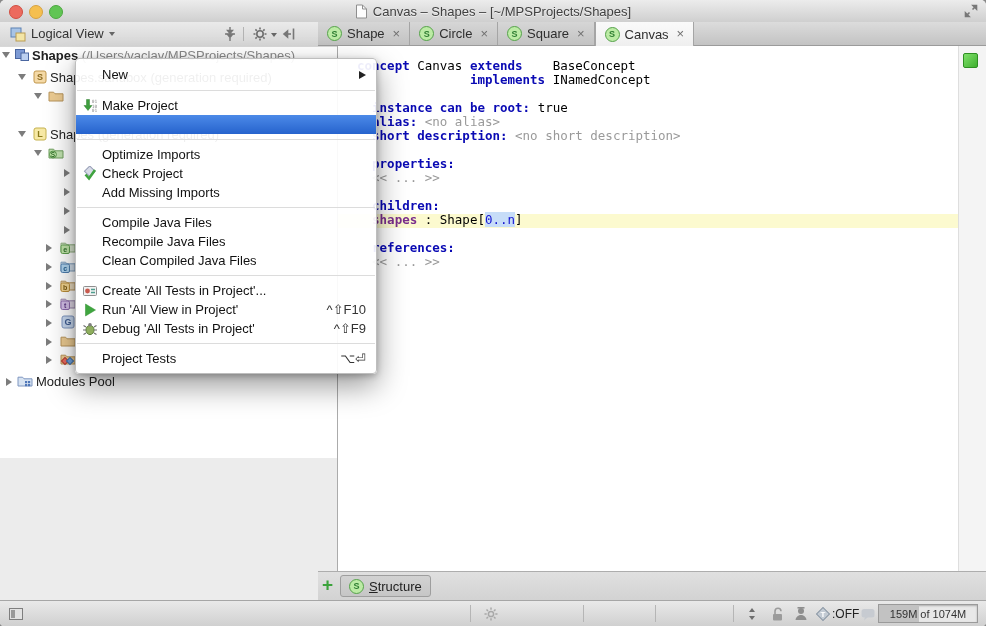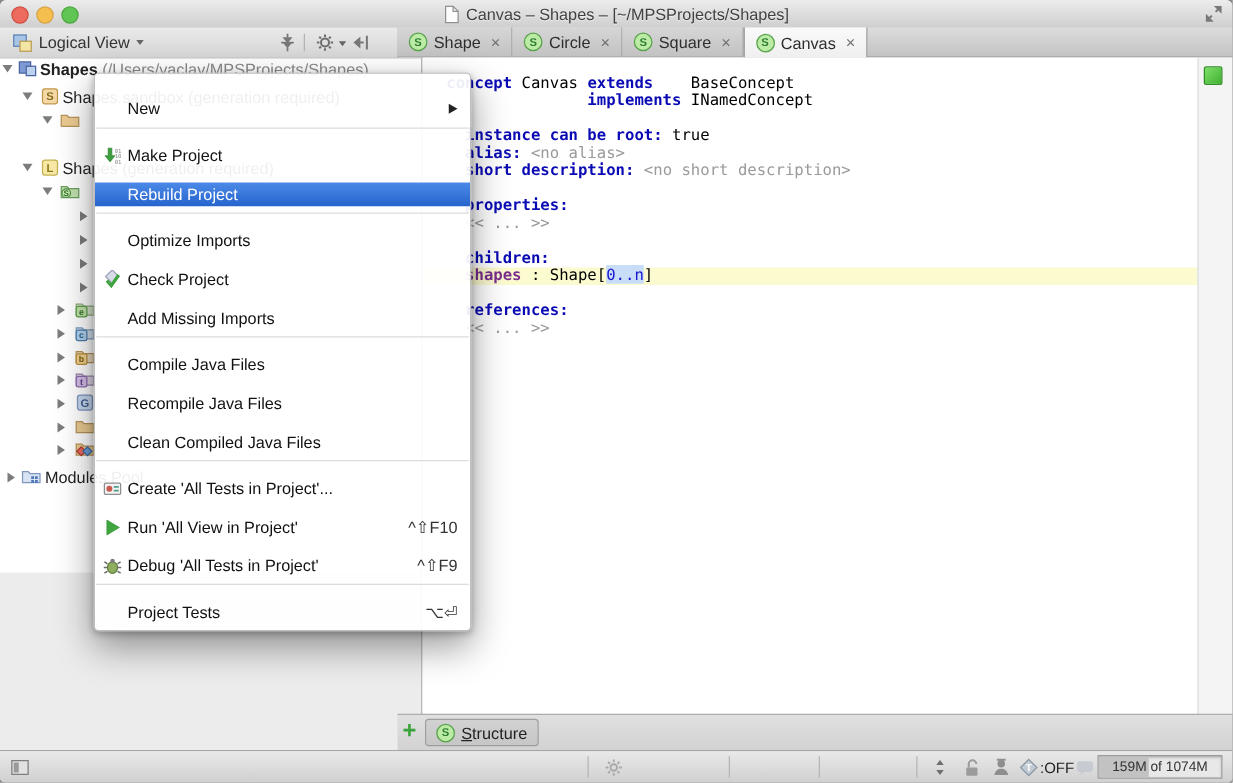--- a/index.html
+++ b/index.html
@@ -71,21 +71,21 @@
   .sbicon{position:absolute;top:5px;width:16px;height:16px;}
   #ts-off{position:absolute;left:832px;top:6px;font-size:12px;font-weight:normal;color:#222;}
   #memory{position:absolute;left:878px;top:3px;width:98px;height:17px;background:#E8E8E8;border:1px solid #9A9A9A;
     box-shadow:inset 0 1px 2px rgba(0,0,0,.25);display:flex;align-items:center;justify-content:center;overflow:hidden;}
   #memory .used{position:absolute;left:0;top:0;height:17px;width:40px;background:#C2C2C2;}
   #memory .mtext{position:relative;font-size:11px;color:#333;}
   
   #context-menu{position:absolute;left:75px;top:58px;width:300px;background:rgba(255,255,255,0.93);
     border:1px solid #BEBEBE;border-radius:4px;box-shadow:0 12px 30px rgba(0,0,0,.4),0 2px 6px rgba(0,0,0,.25);
     padding:5px 0;font-size:13px;color:#111;}
-  .mi{height:19px;display:flex;align-items:center;padding:0 10px 0 6px;position:relative;margin-top:12px;}
+  .mi{height:19px;display:flex;align-items:center;padding:0 10px 0 6px;position:relative;}
   .mi.first{height:21px;}
   .mi .ic{width:18px;height:16px;flex:0 0 18px;margin-right:2px;}
   .mi .ml{flex:1 1 auto;white-space:nowrap;}
   .mi .sc2{color:#333;margin-left:12px;}
   .mi .sub{width:0;height:0;border-top:4.5px solid transparent;border-bottom:4.5px solid transparent;border-left:7px solid #222;}
   .mi.selected{background:linear-gradient(#4C8AE8,#2663CD);color:#FFF;}
   .msep{height:1px;background:#DCDCDC;margin:5px 1px;}
 </style>
 </head>
 <body>
@@ -359,21 +359,20 @@
         <span class="ic"><svg width="16" height="16" viewBox="0 0 16 16">
             <path d="M4.5 1.5v6h-2.5L6 12.5 10 7.5H7.5v-6z" fill="#3E9E3E" stroke="#2E7E2E" stroke-width=".5"></path>
             <text x="12.5" y="5" font-size="4.5" text-anchor="middle" fill="#888" font-family="DejaVu Sans Mono, monospace">01</text>
             <text x="12.5" y="9.5" font-size="4.5" text-anchor="middle" fill="#888" font-family="DejaVu Sans Mono, monospace">10</text>
             <text x="12.5" y="14" font-size="4.5" text-anchor="middle" fill="#888" font-family="DejaVu Sans Mono, monospace">01</text>
           </svg></span>
         <span class="ml">Make Project</span>
       </div>
       <div class="mi selected">
         <span class="ic"></span>
-        <span class="ml">Rebuild Project</span>
       </div>
       <div class="msep"></div>
       <div class="mi">
         <span class="ic"></span>
         <span class="ml">Optimize Imports</span>
       </div>
       <div class="mi">
         <span class="ic"><svg width="16" height="16" viewBox="0 0 16 16">
             <rect x="4" y="1.5" width="7.5" height="7.5" transform="rotate(45 7.75 5.25)" fill="#D8DCE8" stroke="#9AA0B8"></rect>
             <path d="M3.5 8.5l3.5 4 6-8.5" fill="none" stroke="#3FA33F" stroke-width="2.6"></path>

